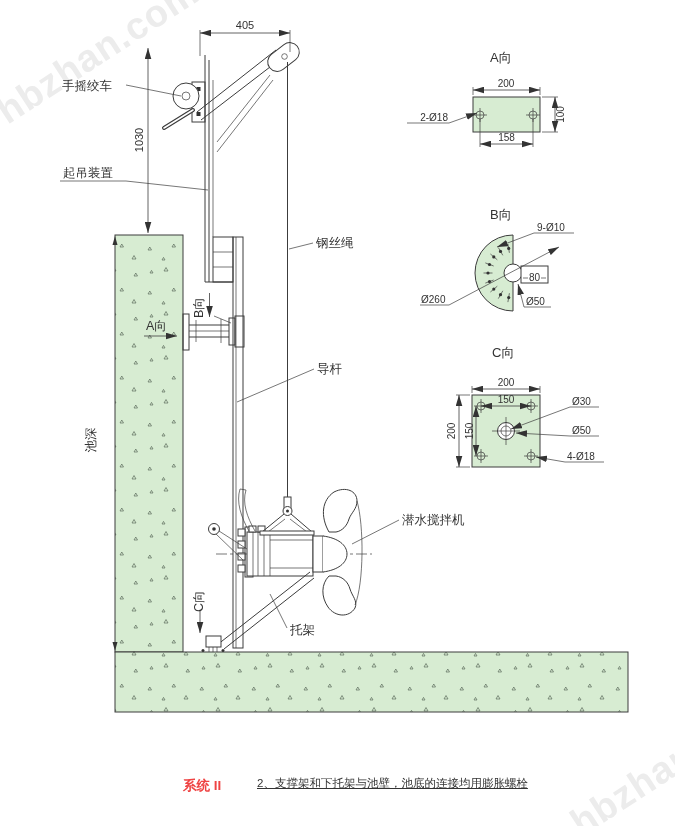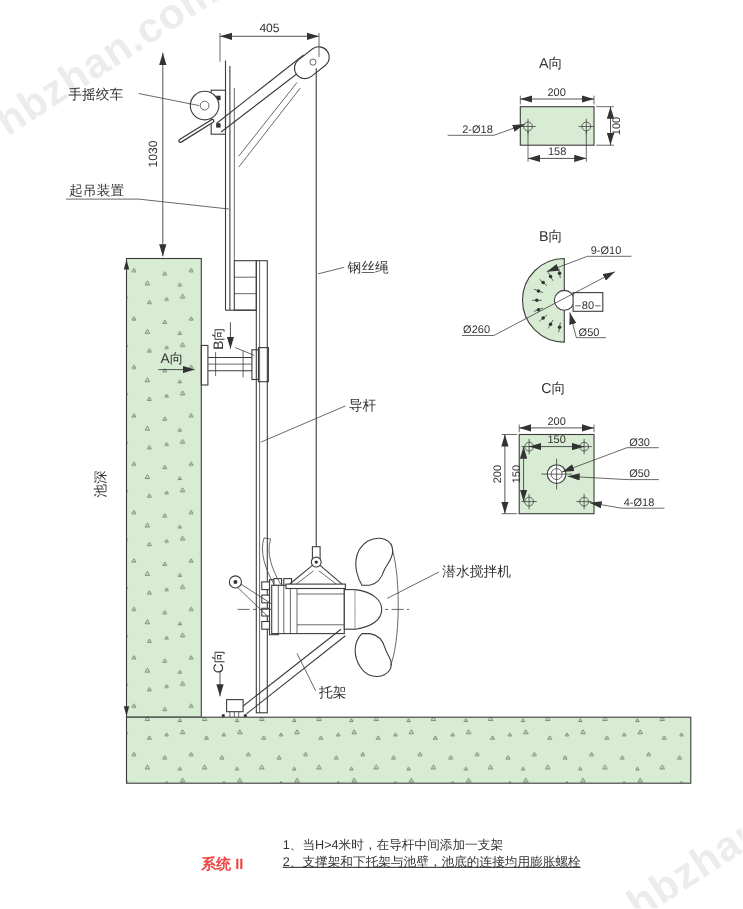--- a/index.html
+++ b/index.html
@@ -361,16 +361,15 @@
       </g>
       <g>
         <text class="t10" x="567" y="460">4-Ø18</text>
         <line class="thin" x1="565" y1="462" x2="604" y2="462"></line>
         <line class="thin" x1="565" y1="462" x2="536" y2="457" marker-end="url(#arr)"></line>
       </g>
     </g>
   </svg>
 
   <div class="sys">系统 II</div>
-  <div class="note" style="top:761px;">1、当H&gt;4米时，在导杆中间添加一支架</div>
   <div class="note" style="top:776px;text-decoration:underline;">2、支撑架和下托架与池壁，池底的连接均用膨胀螺栓</div>
   <div class="note" style="top:791px;margin-top:39px;">3、请客户提供H的尺寸以便厂房加工时确定尺寸及支撑架个数</div>
 </div>
 
 </body></html>

